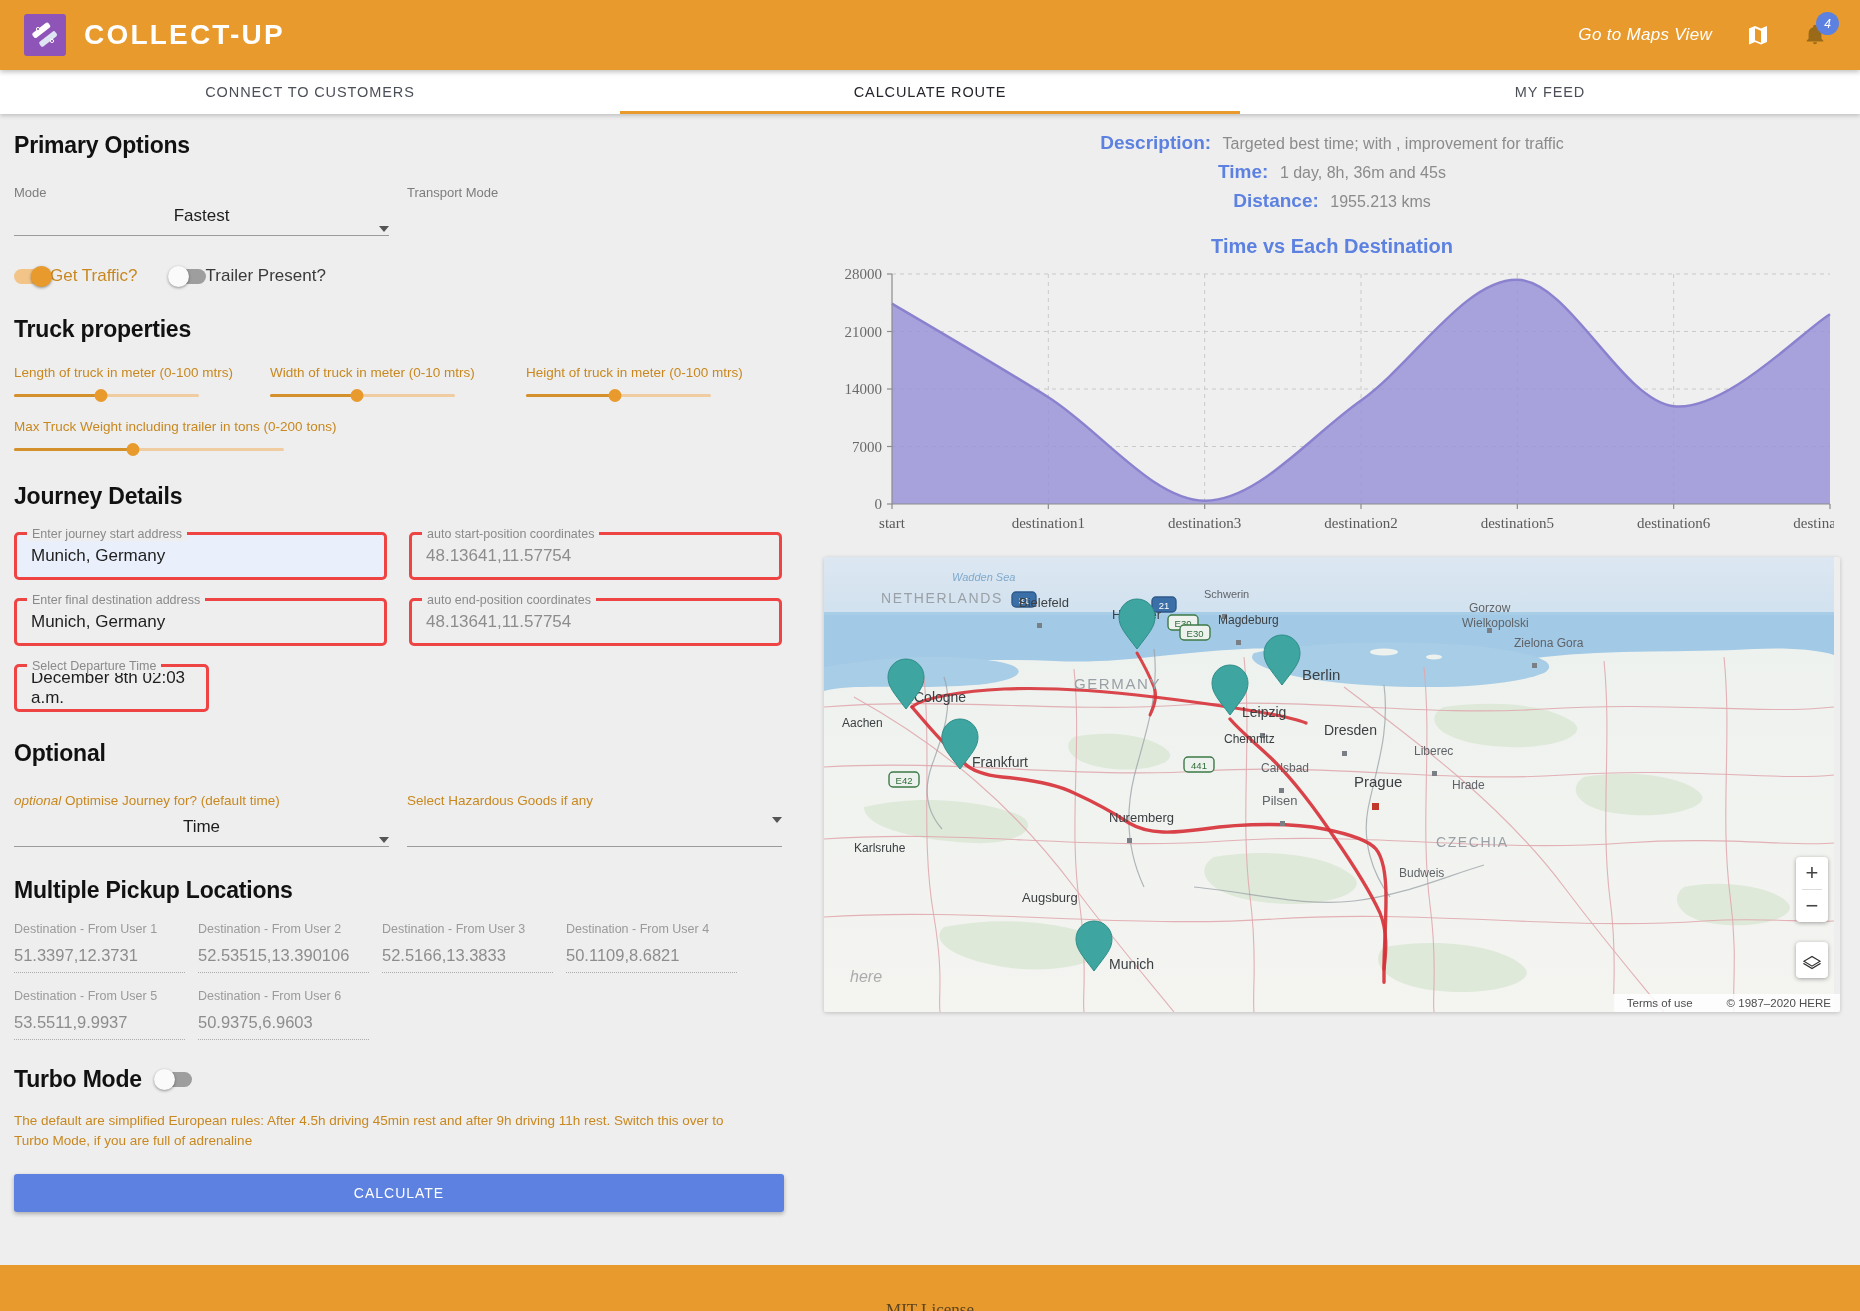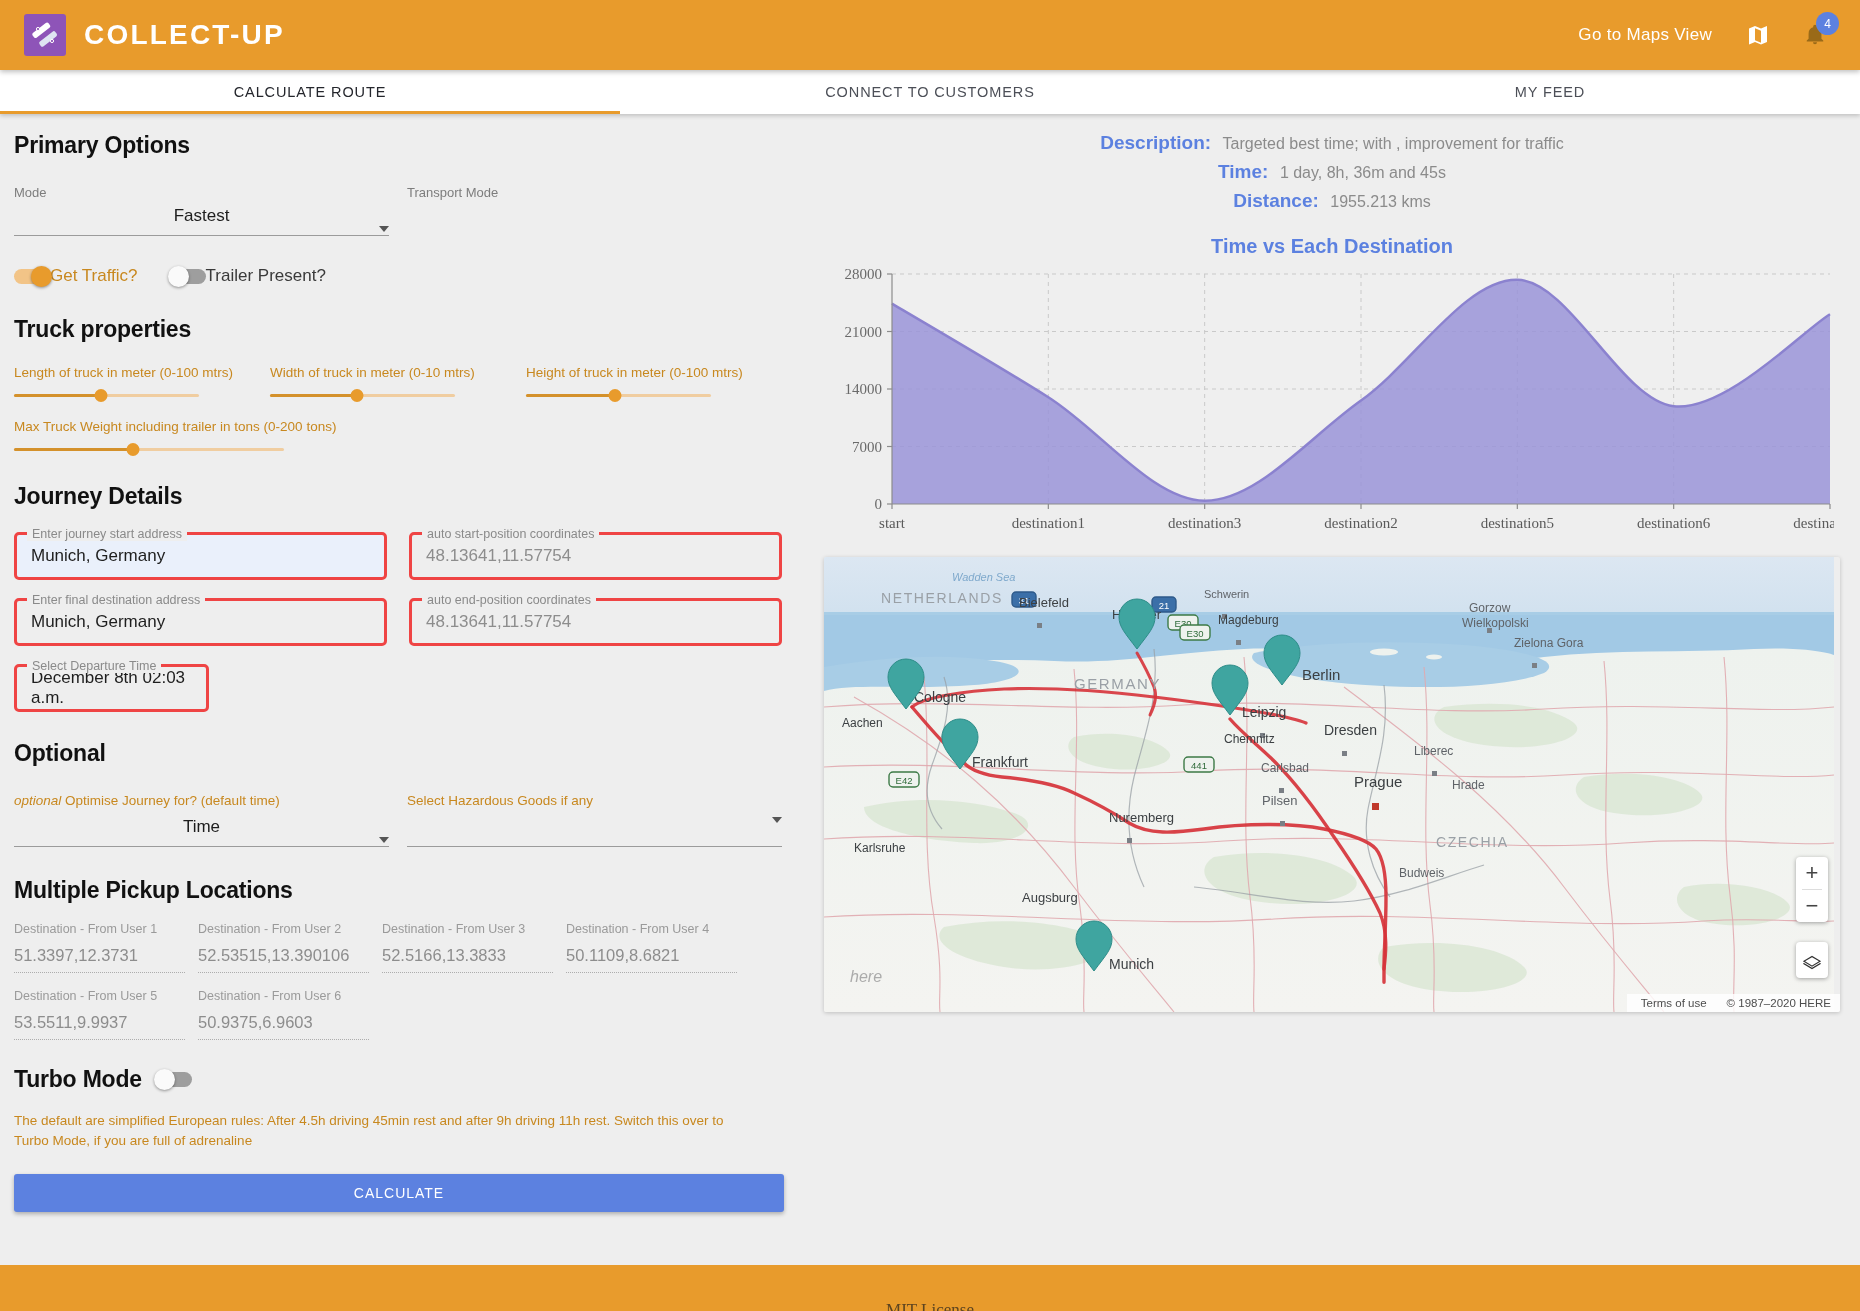--- a/index.html
+++ b/index.html
@@ -31,20 +31,21 @@
   .brand-name {
     color: #fff;
     font-size: 28px;
     font-weight: bold;
     letter-spacing: 2.2px;
   }
   .header-right {
     margin-left: auto;
     display: flex; align-items: center; gap: 34px;
     padding-right: 10px;
+    font-style: italic;
   }
   .maps-link {
     color: #fff; font-size: 17px; letter-spacing: .3px;
     text-decoration: none; cursor: pointer;
   }
   .hdr-icon { cursor: pointer; display:flex; align-items:center; position: relative; }
   .badge {
     position: absolute;
     top: -12px; right: -13px;
     width: 23px; height: 23px;
@@ -283,21 +284,21 @@
   }
   .zoom-ctrl .divider { height: 1px; width: 20px; background: #ddd; }
   .layers-ctrl { top: 385px; height: 36px; justify-content: center; }
   .map-attr {
     position: absolute;
     right: 0; bottom: 0;
     background: rgba(255,255,255,.82);
     font-size: 11.5px;
     color: #4d4d4d;
     padding: 3px 9px 3px 14px;
-    display: flex; gap: 20px;
+    display: flex; gap: 34px;
   }
   .map-attr a { color: #4d4d4d; text-decoration: none; cursor: pointer; }
   .here-wm {
     position: absolute;
     left: 26px; bottom: 26px;
     color: #9a9a9a;
     font-size: 16px;
     font-style: italic;
     opacity: .8;
   }
@@ -341,22 +342,22 @@
     <span class="hdr-icon">
       <svg width="22" height="22" viewBox="0 0 24 24" fill="#9a6a18">
         <path d="M12 22a2.2 2.2 0 0 0 2.2-2.2H9.8A2.2 2.2 0 0 0 12 22zm7-6v-5.5c0-3.4-1.8-6.2-5-6.9V2.8a2 2 0 1 0-4 0v.8c-3.2.7-5 3.5-5 6.9V16l-2 2v1h18v-1l-2-2z"></path>
       </svg>
       <span class="badge">4</span>
     </span>
   </div>
 </div>
 
 <div class="tabs">
+  <div class="tab">CONNECT TO CUSTOMERS</div>
   <div class="tab active">CALCULATE ROUTE</div>
-  <div class="tab">CONNECT TO CUSTOMERS</div>
   <div class="tab">MY FEED</div>
 </div>
 
 <div class="page">
 
   <div class="left-pane">
 
     <h2 class="section">Primary Options</h2>
 
     <div class="row">

